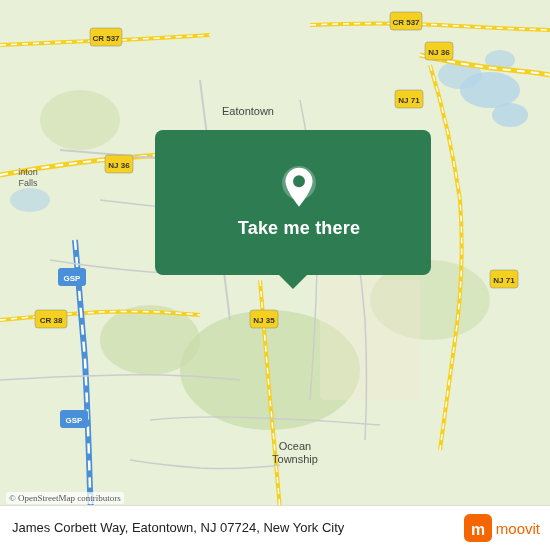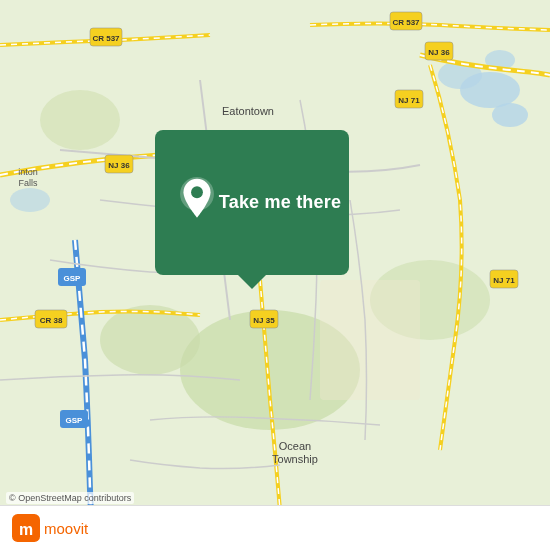--- a/index.html
+++ b/index.html
@@ -26,26 +26,26 @@
       height: 100%;
       position: absolute;
       top: 0; left: 0;
     }
 
     
     #cta-overlay {
       position: absolute;
       top: 130px;
       left: 155px;
-      width: 194px;
+      width: 276px;
       height: 145px;
       background: #2e7d52;
       border-radius: 8px;
       display: flex;
-      flex-direction: row;
+      flex-direction: column;
       align-items: center;
       justify-content: center;
       cursor: pointer;
       z-index: 10;
       padding-left: 12px;
     }
 
     #cta-overlay::after {
       content: '';
       position: absolute;
@@ -117,20 +117,21 @@
     #osm-attribution {
       position: absolute;
       bottom: 46px;
       left: 6px;
       font-size: 9px;
       color: #555;
       z-index: 15;
       background: rgba(255,255,255,0.7);
       padding: 1px 3px;
       border-radius: 2px;
+      font-family: Liberation Serif, serif;
     }
   </style>
 </head>
 <body>
 
 <div id="map-container">
 
   <svg id="map-svg" viewBox="0 0 550 550" xmlns="http://www.w3.org/2000/svg">
 
     <rect width="550" height="550" fill="#e8f0d8"></rect>
@@ -229,20 +230,21 @@
       <circle cx="22" cy="18" r="7" fill="#2e7d52"></circle>
     </svg>
     <span id="cta-label">Take me there</span>
   </div>
 
   <div id="osm-attribution">
     <span>© OpenStreetMap contributors</span>
   </div>
 
   <div id="bottom-bar">
+    <span id="address-text">James Corbett Way, Eatontown, NJ 07724, New York City</span>
     <div id="moovit-logo">
 
       <svg id="moovit-m" viewBox="0 0 30 30" xmlns="http://www.w3.org/2000/svg">
         <rect width="30" height="30" rx="6" fill="#f56500"></rect>
         <text x="15" y="22" font-size="17" font-family="Arial" font-weight="bold" fill="#fff" text-anchor="middle">m</text>
       </svg>
       <span id="moovit-text">moovit</span>
     </div>
   </div>
 </div>

